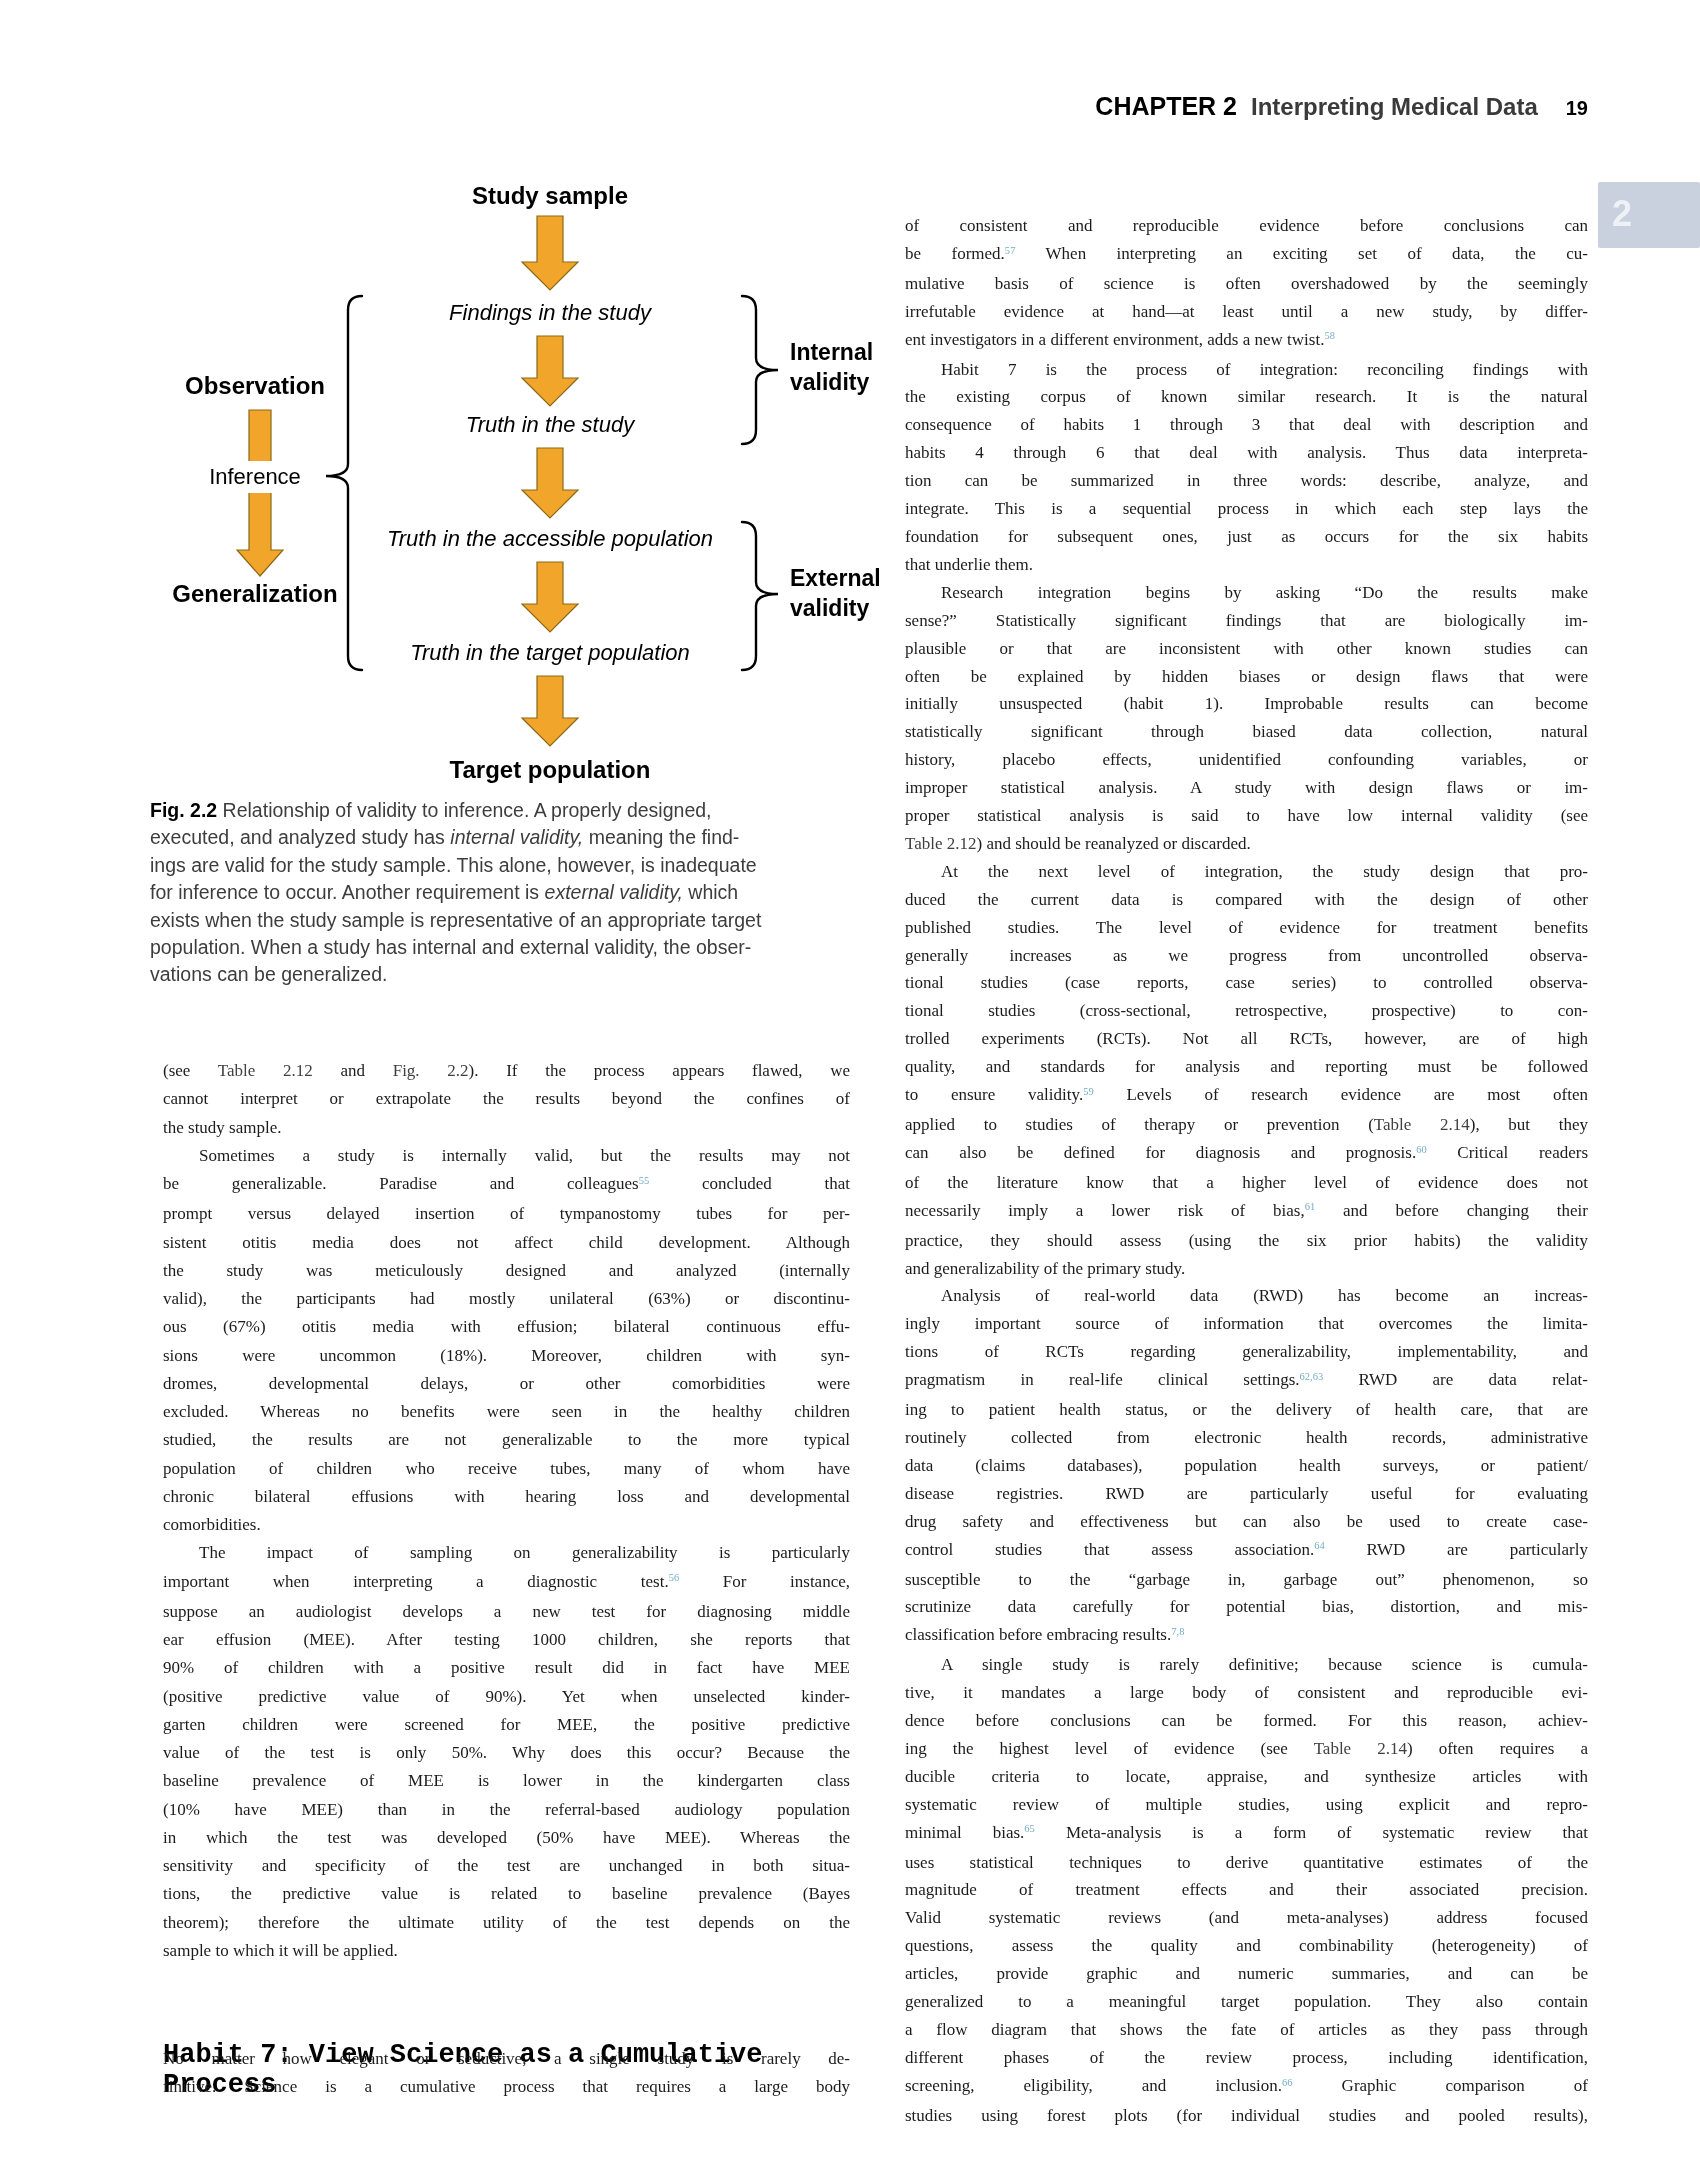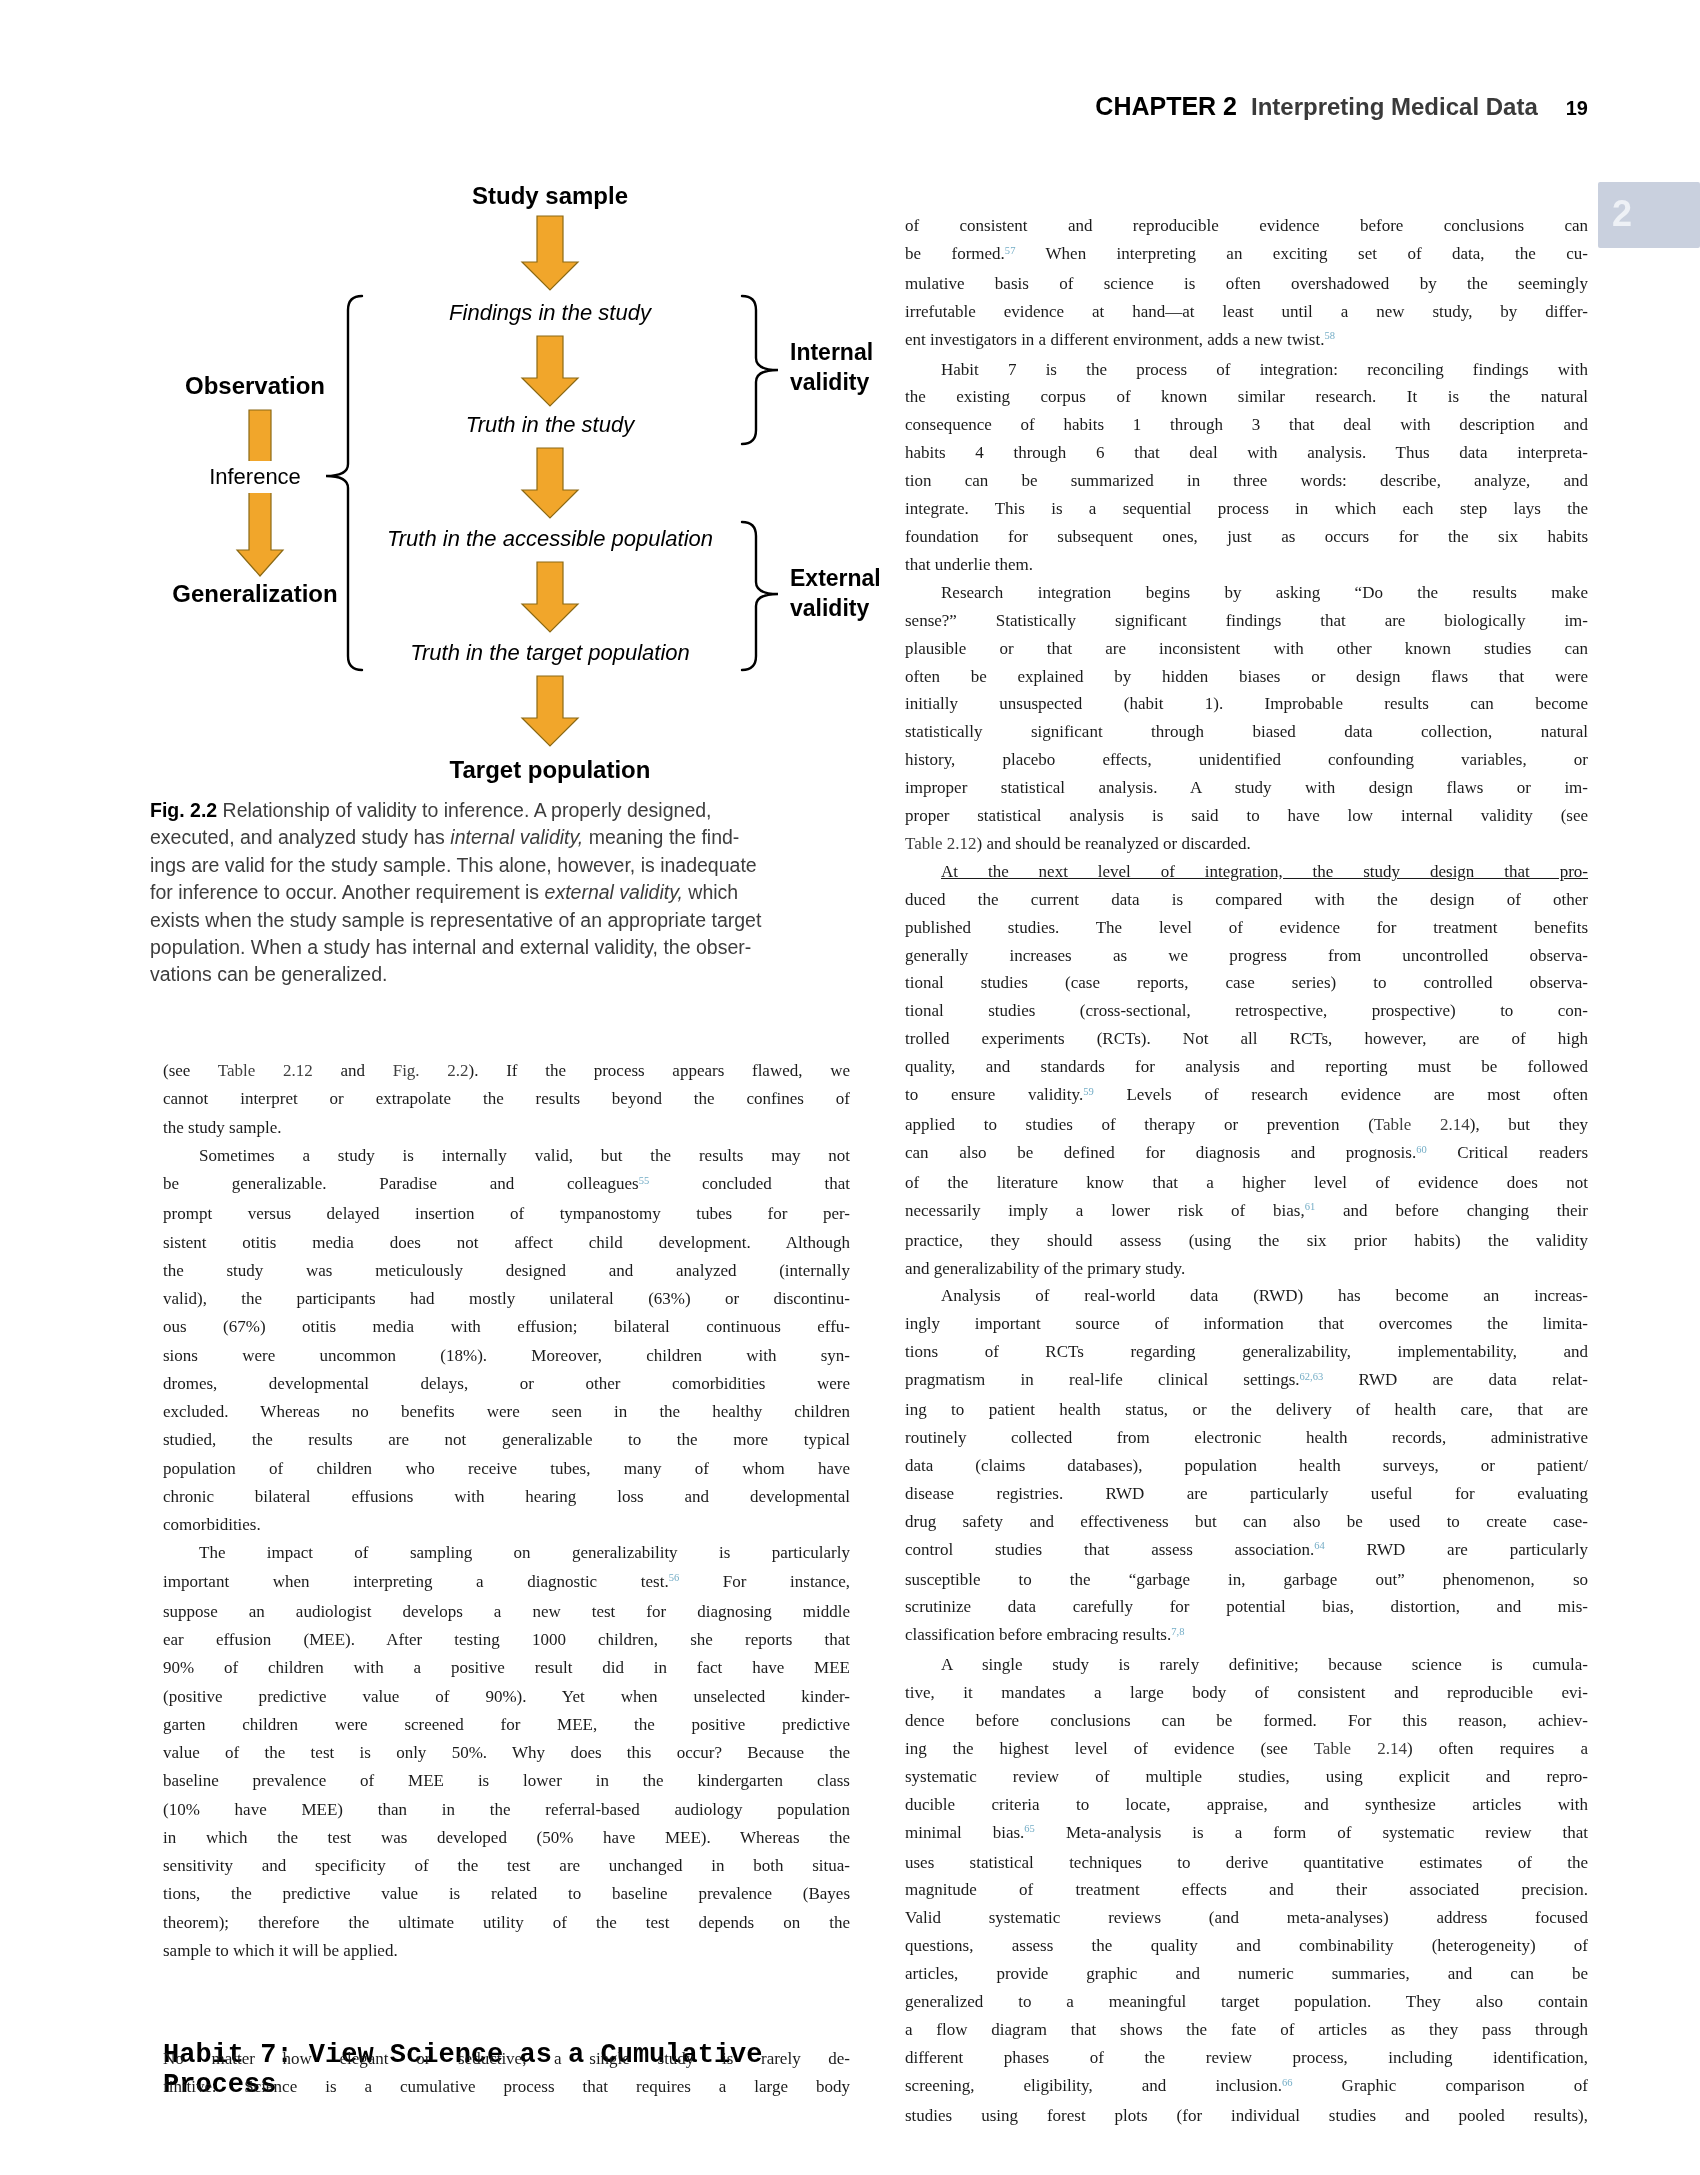--- a/index.html
+++ b/index.html
@@ -158,21 +158,21 @@
       <div class="bl" style="text-indent: 36px;">Research integration begins by asking “Do the results make</div>
       <div class="bl">sense?” Statistically significant findings that are biologically im-</div>
       <div class="bl">plausible or that are inconsistent with other known studies can</div>
       <div class="bl">often be explained by hidden biases or design flaws that were</div>
       <div class="bl">initially unsuspected (habit 1). Improbable results can become</div>
       <div class="bl">statistically significant through biased data collection, natural</div>
       <div class="bl">history, placebo effects, unidentified confounding variables, or</div>
       <div class="bl">improper statistical analysis. A study with design flaws or im-</div>
       <div class="bl">proper statistical analysis is said to have low internal validity (see</div>
       <div class="bl last"><span class="tk-c">Table 2.12</span>) and should be reanalyzed or discarded.</div>
-      <div class="bl" style="text-indent: 36px; text-decoration: underline;">At the next level of integration, the study design that pro-</div>
+      <div class="bl" style="text-indent: 36px;">At the next level of integration, the study design that pro-</div>
       <div class="bl">duced the current data is compared with the design of other</div>
       <div class="bl">published studies. The level of evidence for treatment benefits</div>
       <div class="bl">generally increases as we progress from uncontrolled observa-</div>
       <div class="bl">tional studies (case reports, case series) to controlled observa-</div>
       <div class="bl">tional studies (cross-sectional, retrospective, prospective) to con-</div>
       <div class="bl">trolled experiments (RCTs). Not all RCTs, however, are of high</div>
       <div class="bl">quality, and standards for analysis and reporting must be followed</div>
       <div class="bl">to ensure validity.<span class="tk-s">59</span> Levels of research evidence are most often</div>
       <div class="bl">applied to studies of therapy or prevention (<span class="tk-c">Table 2.14</span>), but they</div>
       <div class="bl">can also be defined for diagnosis and prognosis.<span class="tk-s">60</span> Critical readers</div>
@@ -190,22 +190,22 @@
       <div class="bl">disease registries. RWD are particularly useful for evaluating</div>
       <div class="bl">drug safety and effectiveness but can also be used to create case-</div>
       <div class="bl">control studies that assess association.<span class="tk-s">64</span> RWD are particularly</div>
       <div class="bl">susceptible to the “garbage in, garbage out” phenomenon, so</div>
       <div class="bl">scrutinize data carefully for potential bias, distortion, and mis-</div>
       <div class="bl last">classification before embracing results.<span class="tk-s">7,8</span></div>
       <div class="bl" style="text-indent: 36px;">A single study is rarely definitive; because science is cumula-</div>
       <div class="bl">tive, it mandates a large body of consistent and reproducible evi-</div>
       <div class="bl">dence before conclusions can be formed. For this reason, achiev-</div>
       <div class="bl">ing the highest level of evidence (see <span class="tk-c">Table 2.14</span>) often requires a</div>
+      <div class="bl">ducible criteria to locate, appraise, and synthesize articles with</div>
       <div class="bl">systematic review of multiple studies, using explicit and repro-</div>
-      <div class="bl">ducible criteria to locate, appraise, and synthesize articles with</div>
       <div class="bl">minimal bias.<span class="tk-s">65</span> Meta-analysis is a form of systematic review that</div>
       <div class="bl">uses statistical techniques to derive quantitative estimates of the</div>
       <div class="bl">magnitude of treatment effects and their associated precision.</div>
       <div class="bl">Valid systematic reviews (and meta-analyses) address focused</div>
       <div class="bl">questions, assess the quality and combinability (heterogeneity) of</div>
       <div class="bl">articles, provide graphic and numeric summaries, and can be</div>
       <div class="bl">generalized to a meaningful target population. They also contain</div>
       <div class="bl">a flow diagram that shows the fate of articles as they pass through</div>
       <div class="bl">different phases of the review process, including identification,</div>
       <div class="bl">screening, eligibility, and inclusion.<span class="tk-s">66</span> Graphic comparison of</div>

